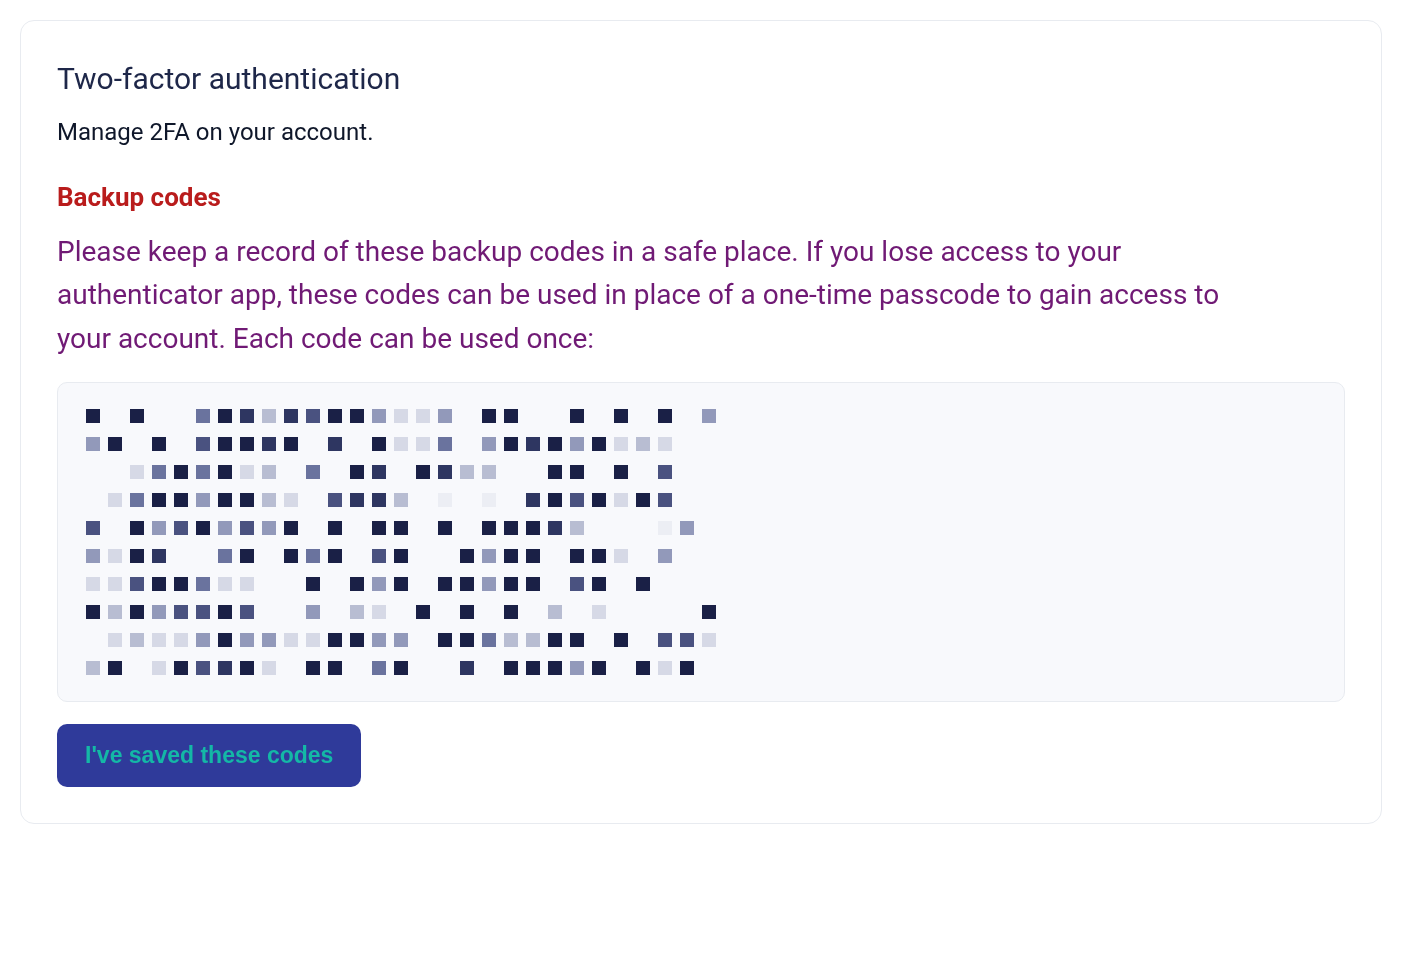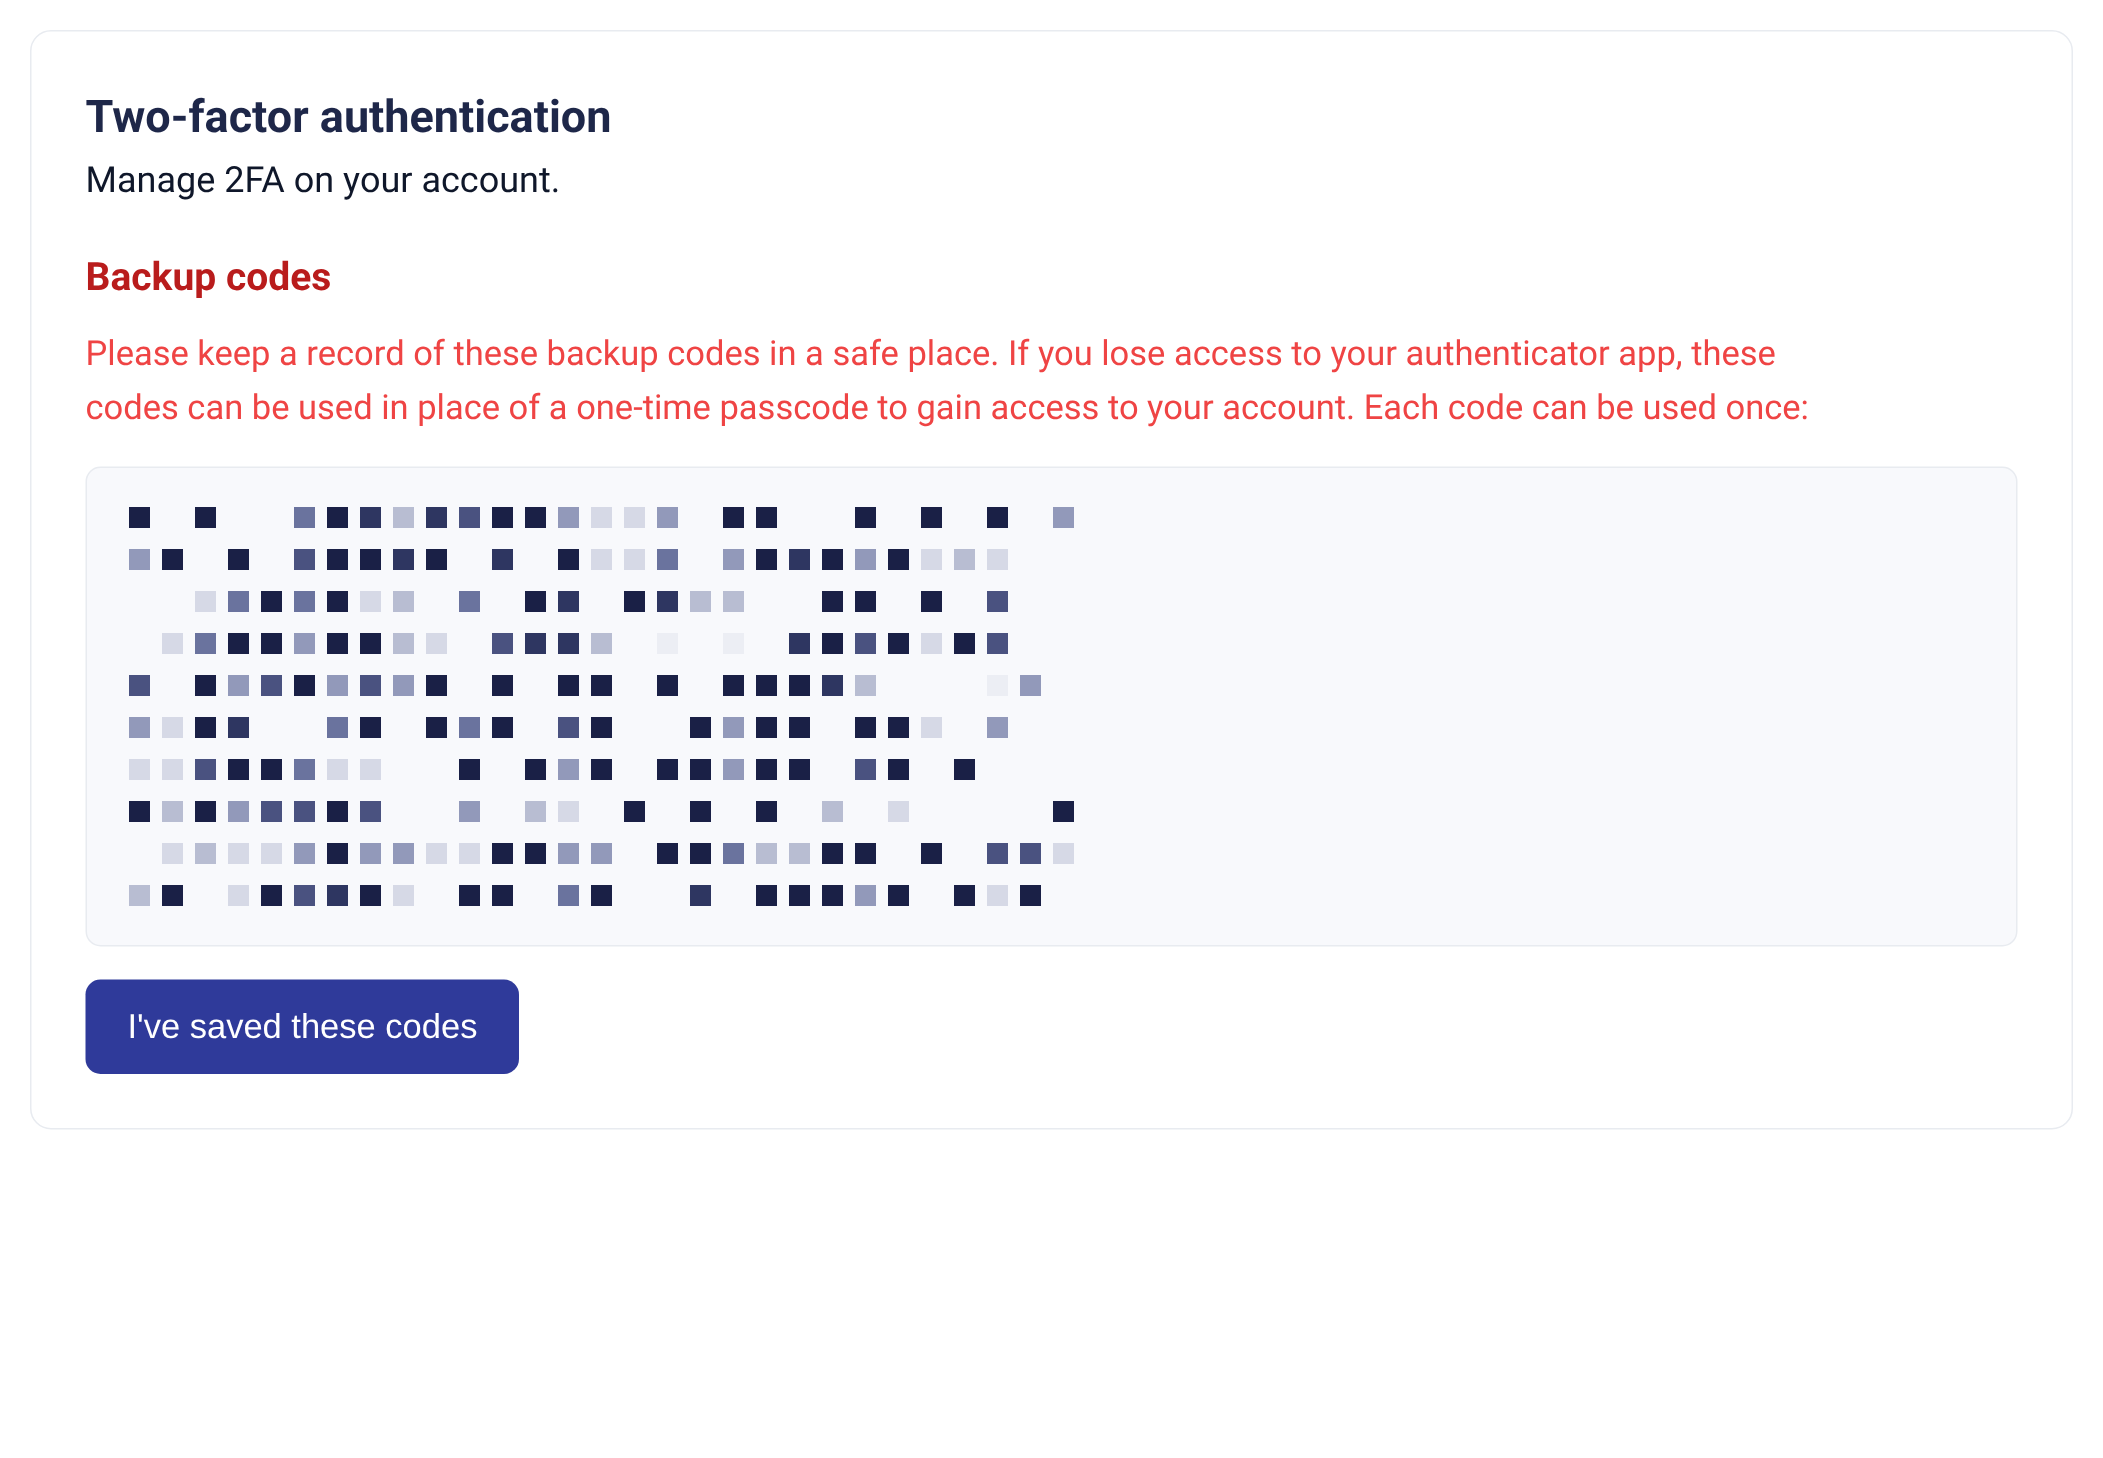--- a/index.html
+++ b/index.html
@@ -17,42 +17,42 @@
 
     .card {
       border: 1px solid #e8ebf0;
       border-radius: 14px;
       padding: 40px 36px 36px 36px;
       background: #ffffff;
     }
 
     .title {
       font-size: 30px;
-      font-weight: 700;
+      font-weight: 400;
       color: #1e2749;
-      margin-bottom: 10px;
+      margin-bottom: 22px;
     }
 
     .subtitle {
       font-size: 24px;
       color: #0f172a;
       margin-bottom: 36px;
     }
 
     .section-title {
       font-size: 26px;
       font-weight: 700;
       color: #b91c1c;
       margin-bottom: 18px;
     }
 
     .description {
-      font-size: 23px;
+      font-size: 28px;
       line-height: 1.55;
-      color: #ef4444;
+      color: #701a75;
       margin-bottom: 22px;
       max-width: 1190px;
     }
 
     .codes-box {
       background: #f8f9fc;
       border: 1px solid #e8ebf0;
       border-radius: 10px;
       padding: 26px 28px;
       margin-bottom: 22px;
@@ -82,25 +82,25 @@
     .c2 { background: #d6d9e6; }
     .c3 { background: #b8bdd2; }
     .c4 { background: #9299ba; }
     .c5 { background: #6a739e; }
     .c6 { background: #4a5280; }
     .c7 { background: #2e3661; }
     .c8 { background: #1a2046; }
 
     .save-button {
       background: #2f3a9a;
-      color: #ffffff;
+      color: #14b8a6;
       border: none;
       border-radius: 10px;
       font-size: 23px;
-      font-weight: 400;
+      font-weight: 700;
       padding: 18px 28px;
       cursor: pointer;
     }
   </style>
 </head>
 <body>
 
 <div class="card">
 
   <h1 class="title">Two-factor authentication</h1>

